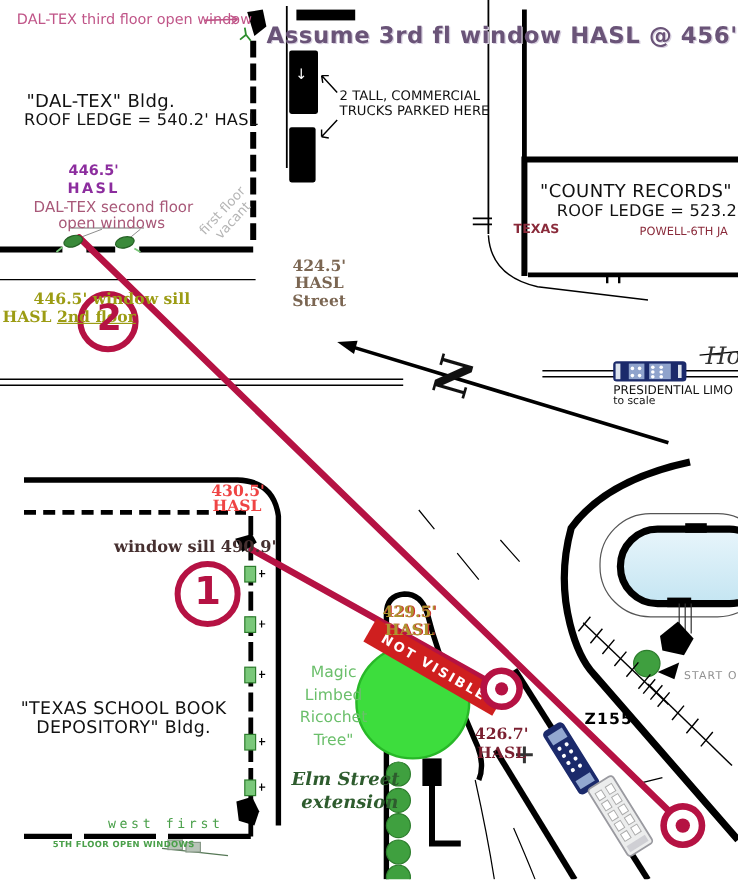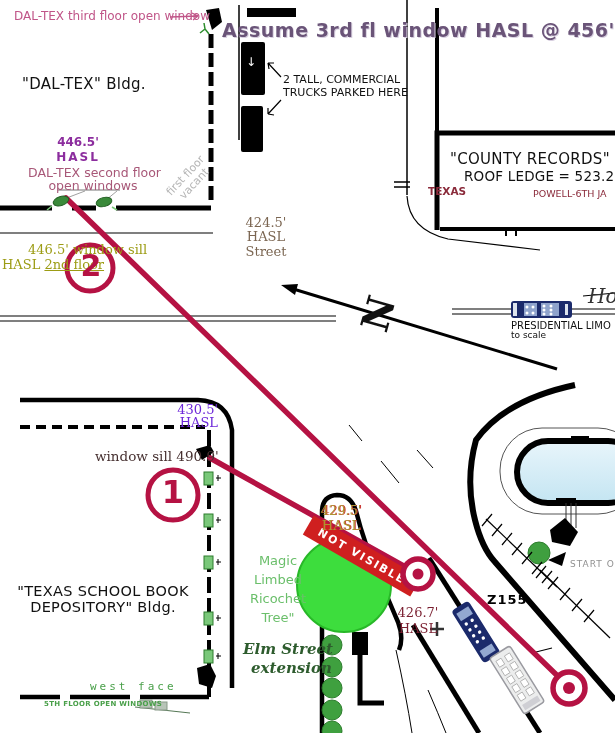--- a/index.html
+++ b/index.html
@@ -1,33 +1,33 @@
 <!DOCTYPE html>
 <html><head>
 <meta charset="utf-8">
 <style>
   html,body{margin:0;padding:0;background:#fff;}
   #stage{position:relative;width:615px;height:733px;background:#ffffff;overflow:hidden;
          font-family:"DejaVu Sans",sans-serif;}
   #stage svg{position:absolute;left:0;top:0;}
   .t{position:absolute;white-space:nowrap;line-height:1.08;}
   .hand{font-family:"DejaVu Sans",sans-serif;}
-  .serifb{font-family:"DejaVu Serif",serif;font-weight:normal;}
+  .serifb{font-family:"DejaVu Serif",serif;font-weight:bold;}
   .mono{font-family:"DejaVu Sans Mono",monospace;}
   .ctr{text-align:center;}
   .pink{color:#c05588;font-size:12px;}
   .assume{color:#6a5478;font-weight:800;font-size:19px;letter-spacing:.5px;text-shadow:1px 1px 0 #d8d0e0;}
   .bldg{color:#111;font-size:15px;letter-spacing:.3px;}
   .bldg2{color:#111;font-size:13.5px;letter-spacing:.2px;}
   .purple{color:#8c2d9e;font-weight:bold;font-size:12px;}
   .mauve{color:#a85878;font-size:12.5px;}
   .olive{color:#9c9c14;font-size:13px;}
   .gray-rot{color:#b5b5b5;font-size:11px;transform:rotate(-47deg);}
   .sepia{color:#7b6652;font-size:13px;}
-  .corner-hasl{color:#6d28d9;font-size:13px;}
+  .corner-hasl{color:#ef4444;font-size:13px;}
   .sill{color:#463030;font-size:13.5px;}
   .crimson{color:#b51243;font-weight:bold;}
   .khaki{color:#ad9530;font-size:13px;text-shadow:1px 0 0 #cc3333;}
   .treegreen{color:#6bbf6b;font-size:13px;line-height:19px;}
   .darkred{color:#7a1f30;font-size:13px;}
   .green{color:#4aa04a;}
   .elm{color:#2e5c2e;font-size:15px;font-style:italic;font-weight:bold;font-family:"DejaVu Serif",serif;}
   .tiny-red{color:#8a2a3a;}
   .u{text-decoration:underline;}
   .nglyph{font-family:"DejaVu Serif",serif;font-weight:bold;font-size:38px;color:#111;transform:rotate(-74deg);}
@@ -207,20 +207,21 @@
     <path d="M216,478 h5 M218,475 v6 M216,520 h5 M218,517 v6 M216,562 h5 M218,559 v6 M216,618 h5 M218,615 v6 M216,656 h5 M218,653 v6" stroke="#000" stroke-width="1" fill="none"></path>
   </g>
 
   <path d="M437,622 V636 M430,629 H444" stroke="#333" stroke-width="2.5" fill="none"></path>
 </svg>
 
 <div class="t pink" style="left:14px;top:10px;">DAL-TEX third floor open window</div>
 <div class="t assume" style="left:222px;top:20px;">Assume 3rd fl window HASL @ 456'</div>
 
 <div class="t bldg hand" style="left:22px;top:76px;">"DAL-TEX" Bldg.</div>
+<div class="t bldg2 hand" style="left:20px;top:93px;">ROOF LEDGE = 540.2' HASL</div>
 
 <div class="t purple ctr" style="left:48px;top:136px;width:60px;">446.5'</div>
 <div class="t purple ctr" style="left:48px;top:151px;width:60px;letter-spacing:2px;">HASL</div>
 <div class="t mauve ctr" style="left:28px;top:166px;width:130px;">DAL-TEX second floor</div>
 <div class="t mauve ctr" style="left:28px;top:179px;width:130px;">open windows</div>
 
 <div class="t olive serifb" style="left:2px;top:243px;margin-left:26px;">446.5' window sill</div>
 <div class="t olive serifb" style="left:2px;top:258px;"><span>HASL</span>&nbsp;<span class="u">2nd floor</span></div>
 
 <div class="t gray-rot ctr" style="left:150px;top:168px;width:80px;">
@@ -288,16 +289,16 @@
 <div class="t bldg hand ctr" style="left:14px;top:600px;width:178px;font-size:14.5px;">DEPOSITORY" Bldg.</div>
 
 <div class="t elm" style="left:243px;top:641px;">Elm Street</div>
 <div class="t elm" style="left:251px;top:660px;">extension</div>
 
 <div class="t darkred serifb ctr" style="left:394px;top:606px;width:48px;">426.7'</div>
 <div class="t darkred serifb ctr" style="left:394px;top:622px;width:48px;">HASL</div>
 <div class="t" style="left:487px;top:593px;font-size:13px;font-weight:bold;letter-spacing:1px;color:#000;">Z155</div>
 <div class="t" style="left:570px;top:560px;font-size:9px;color:#909090;letter-spacing:1px;">START O</div>
 
-<div class="t green mono" style="left:90px;top:681px;font-size:11px;letter-spacing:3px;">west face</div>
+<div class="t green mono" style="left:90px;top:681px;font-size:11px;letter-spacing:3px;">west first</div>
 <div class="t green" style="left:44px;top:701px;font-size:7px;font-weight:bold;letter-spacing:.3px;">5TH FLOOR OPEN WINDOWS</div>
 
 </div>
 
 </body></html>

